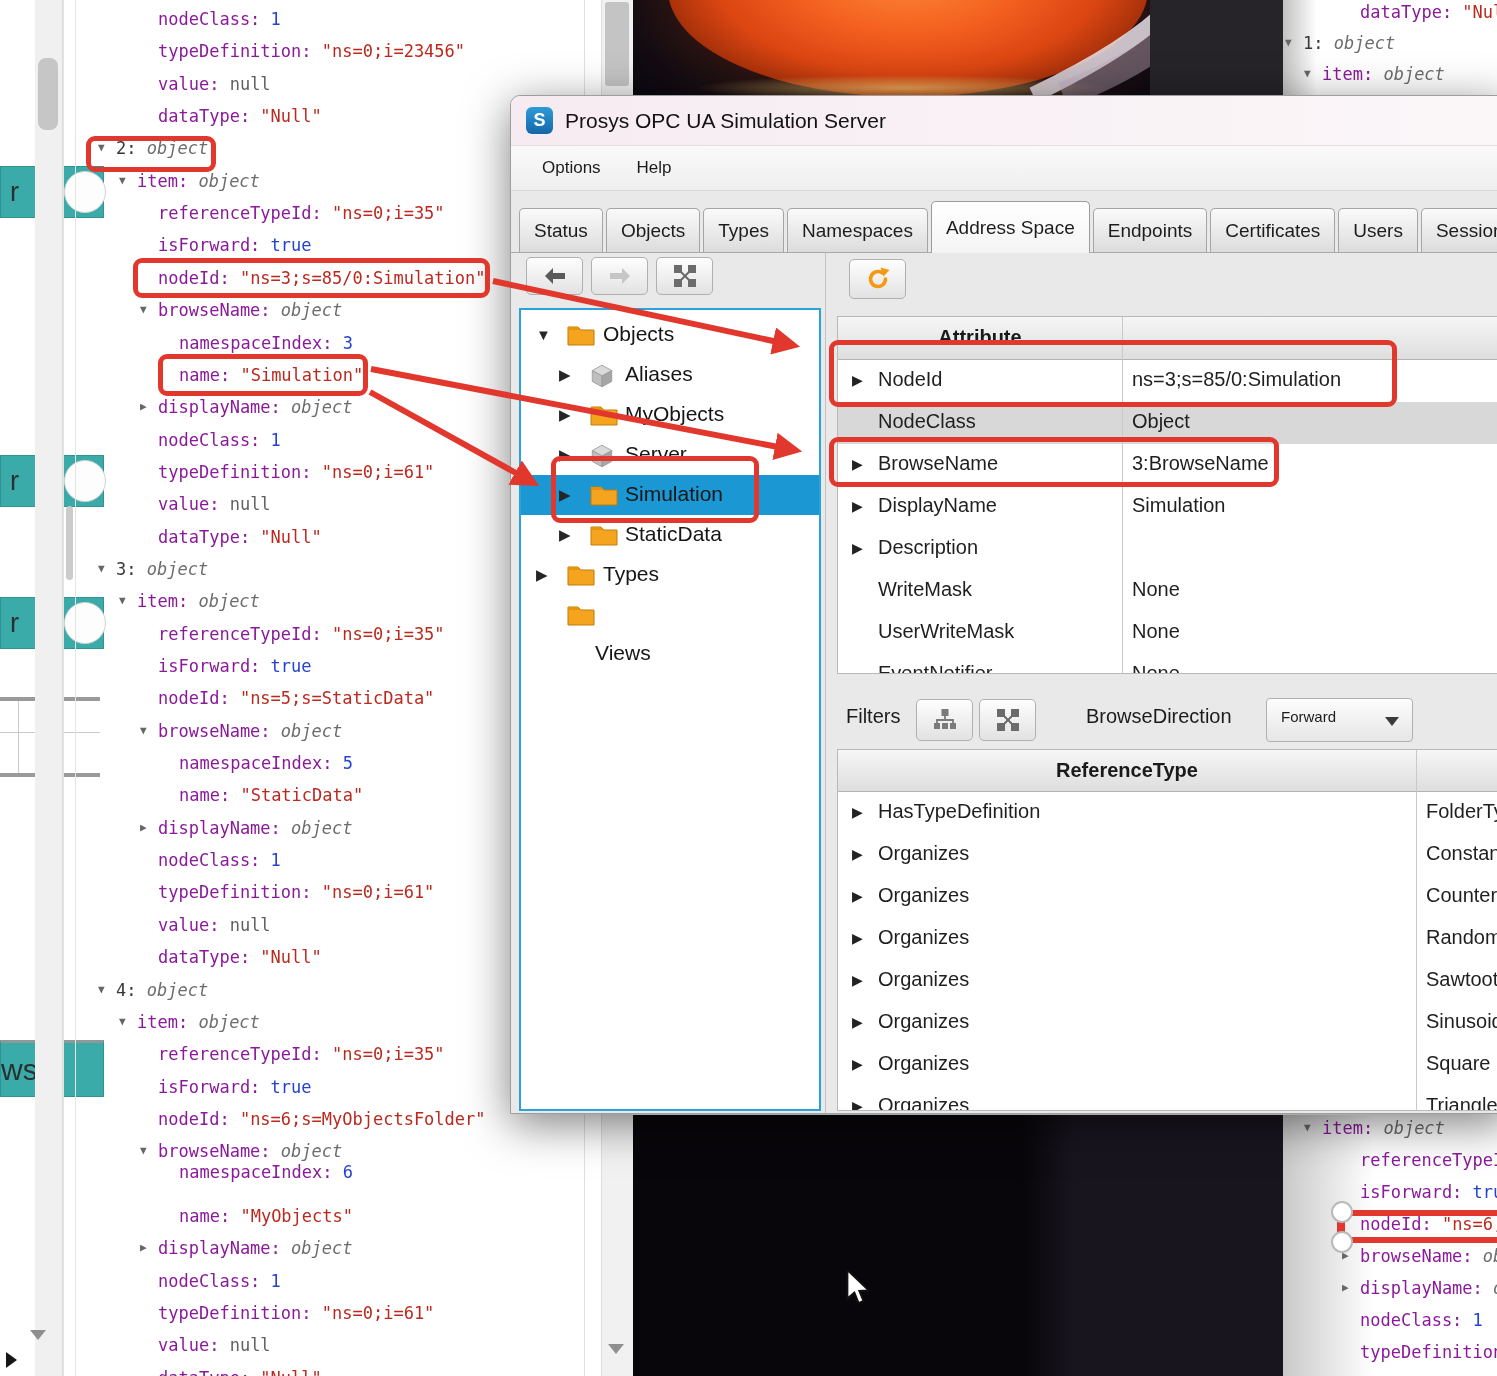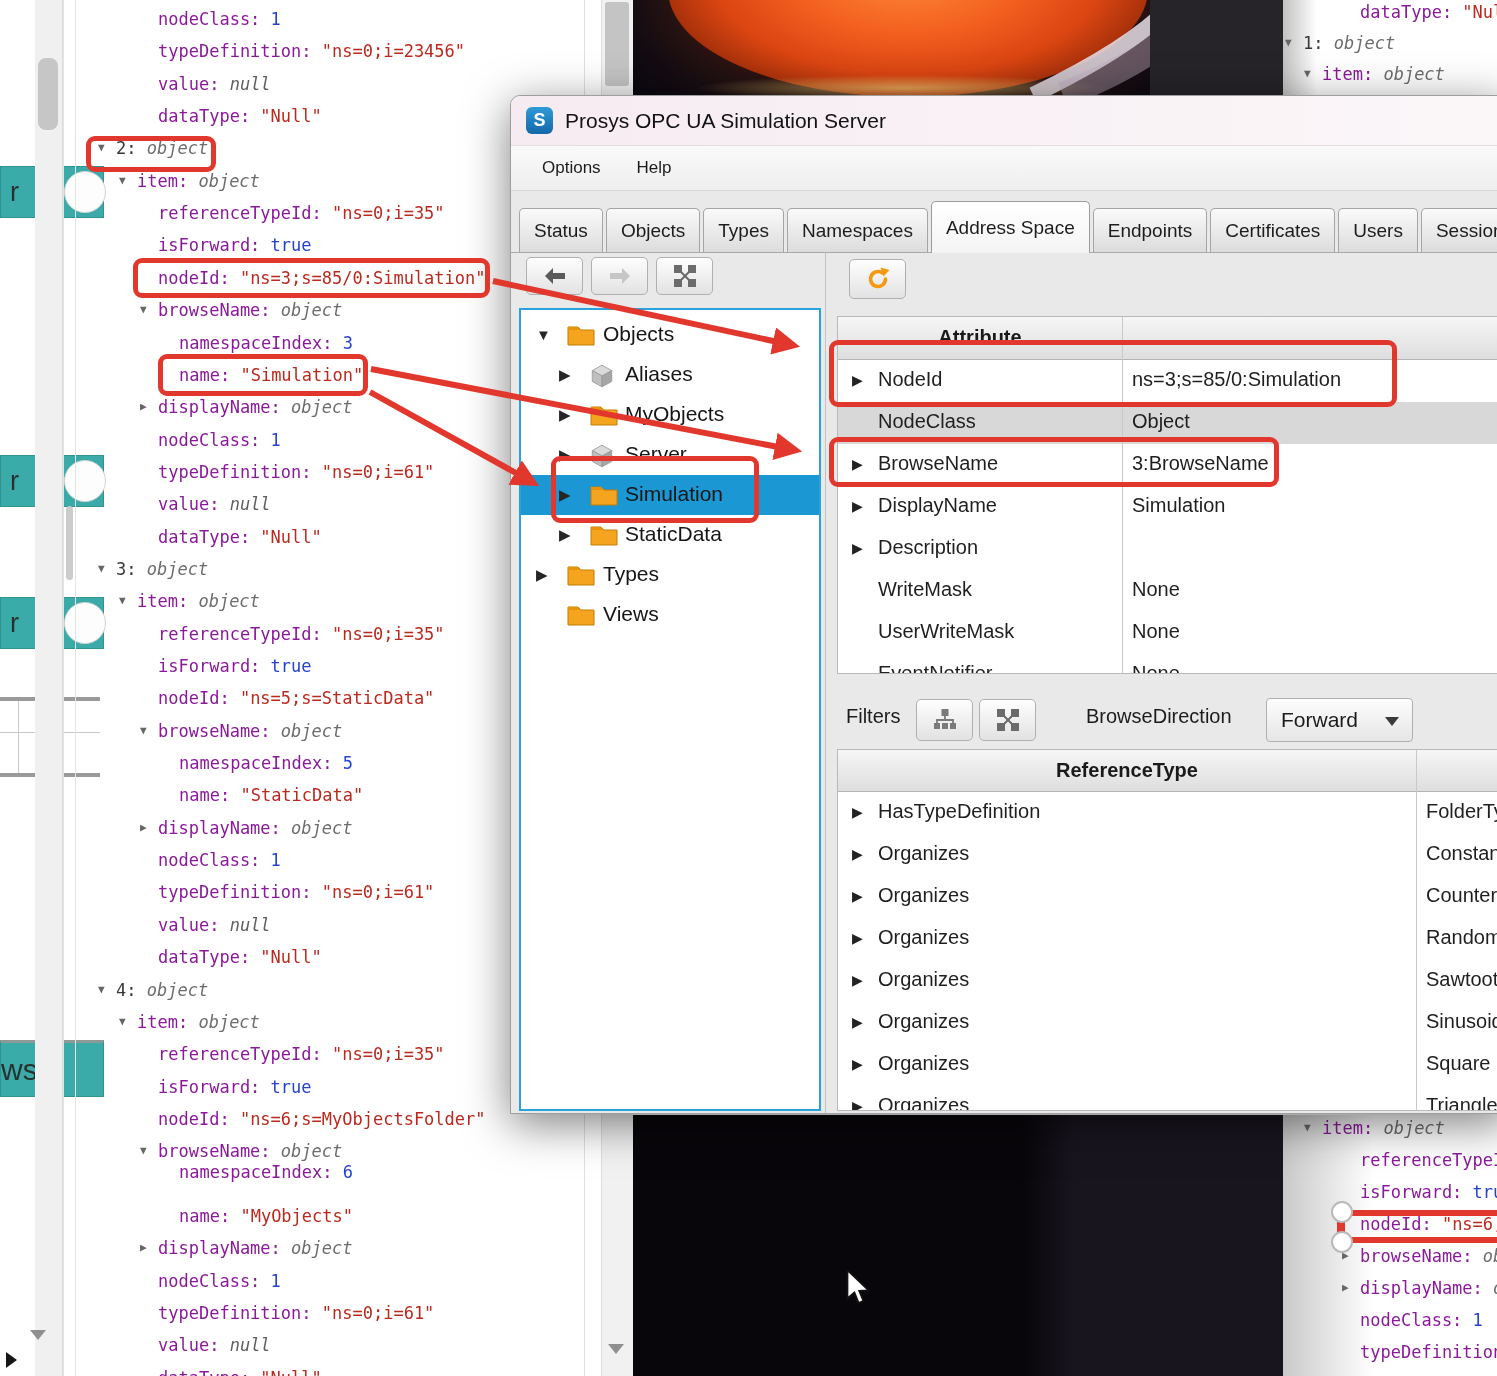--- a/index.html
+++ b/index.html
@@ -43,21 +43,21 @@
       background:linear-gradient(90deg,#c9c9c9,rgba(255,255,255,0));z-index:1;}
 
   
   .jline{position:absolute;font-family:"DejaVu Sans Mono",monospace;font-size:17px;line-height:30px;height:30px;
      white-space:pre;color:#222;z-index:5;}
   .jl-k{color:#8B1A9B;}
   .jl-i{color:#383838;}
   .jl-s{color:#BB291E;}
   .jl-n{color:#2643CD;}
   .jl-o{color:#6d6d6d;font-style:italic;}
-  .jl-x{color:#5f5f5f;font-style:italic;}
+  .jl-x{color:#5f5f5f;}
   .jl-m{position:absolute;left:-18px;top:0;font-size:11px;color:#666;line-height:30px;}
 
   
   #win{position:absolute;left:510px;top:95px;width:1000px;height:1019px;background:#ececec;
      border:1px solid #9e9e9e;border-radius:10px 10px 0 0;box-sizing:border-box;
      box-shadow:0 10px 45px rgba(0,0,0,.5);overflow:hidden;z-index:10;}
   #titlebar{position:absolute;left:0;top:0;right:0;height:50px;
      background:linear-gradient(90deg,#f6ebf1,#fbf7f9);display:flex;align-items:center;
      padding-left:15px;border-bottom:1px solid #e6dde2;box-sizing:border-box;}
   #logo{width:27px;height:27px;border-radius:6px;background:linear-gradient(#2f9ad8,#1467a8);
@@ -92,21 +92,21 @@
   .thead .hlabel{position:absolute;top:9px;text-align:center;font-weight:bold;font-size:20px;color:#1a1a1a;}
   .vline{position:absolute;top:0;bottom:0;width:1px;background:#c9c9c9;}
   .arow{position:relative;height:42px;font-size:20px;color:#1f1f1f;}
   .arow.shaded{background:#D8D8D8;}
   .aexp{position:absolute;left:14px;top:12px;font-size:14px;color:#222;}
   .aname{position:absolute;left:40px;top:8px;white-space:nowrap;}
   .aval{position:absolute;top:8px;white-space:nowrap;}
   .flabel{position:absolute;font-size:20px;color:#1c1c1c;}
   #dropdown{position:absolute;border:1px solid #b0b0b0;border-radius:4px;
      background:linear-gradient(#fdfdfd,#e6e6e6);box-sizing:border-box;}
-  #dropdown .dd-label{position:absolute;left:14px;top:9px;font-size:21px;color:#1c1c1c;}
+  #dropdown .dd-label{position:absolute;left:14px;top:9px;font-size:15px;color:#1c1c1c;}
   #dropdown .dd-caret{position:absolute;right:13px;top:18px;width:0;height:0;
      border-left:7px solid transparent;border-right:7px solid transparent;border-top:9px solid #3a3a3a;}
 
   
   .ann{position:absolute;border:5px solid #E2372C;border-radius:9px;z-index:60;pointer-events:none;box-sizing:border-box;}
   .annbar{position:absolute;background:#E2372C;z-index:60;pointer-events:none;}
   .anncirc{position:absolute;width:22px;height:22px;border-radius:50%;background:#fff;
      border:2px solid #b9b9b9;box-sizing:border-box;z-index:61;pointer-events:none;}
   #arrows{position:absolute;left:0;top:0;z-index:60;pointer-events:none;}
   #cursor{position:absolute;left:845px;top:1270px;z-index:70;pointer-events:none;}
@@ -328,21 +328,21 @@
               <path d="M2 4 h10 l3 3 h13 v15 h-26 z" fill="#F4A41E" stroke="#C07C08" stroke-width="1"></path>
               <path d="M2 4 h10 l3 3 h-13 z" fill="#E8930C"></path>
             </svg></span>
           <span class="tlabel" style="left: 82px;">Types</span>
         </div>
         <div class="trow" style="top: 285px;">
           <span class="ticon" style="left: 45px;"><svg width="30" height="24" viewBox="0 0 30 24">
               <path d="M2 4 h10 l3 3 h13 v15 h-26 z" fill="#F4A41E" stroke="#C07C08" stroke-width="1"></path>
               <path d="M2 4 h10 l3 3 h-13 z" fill="#E8930C"></path>
             </svg></span>
-          <span class="tlabel" style="left: 82px;">Views</span>
+          <span class="tlabel" style="left: 74px; margin-top: 39px;">Views</span>
         </div>
       </div>
 
     <div class="table" style="left:326px;top:63px;width:674px;height:358px">
       <div class="thead">
         <div class="hlabel" style="left:0;width:284px">Attribute</div>
       </div>
       <div id="attr-rows">
           <div class="arow">
             <span class="aexp">▶</span>

